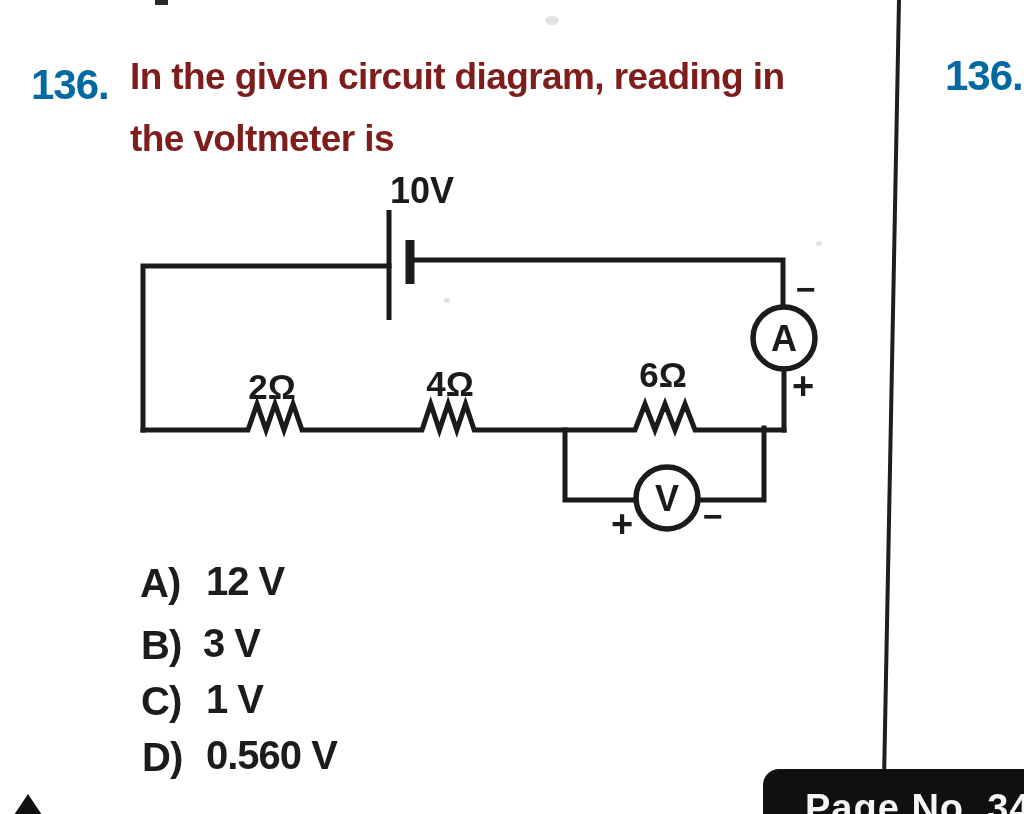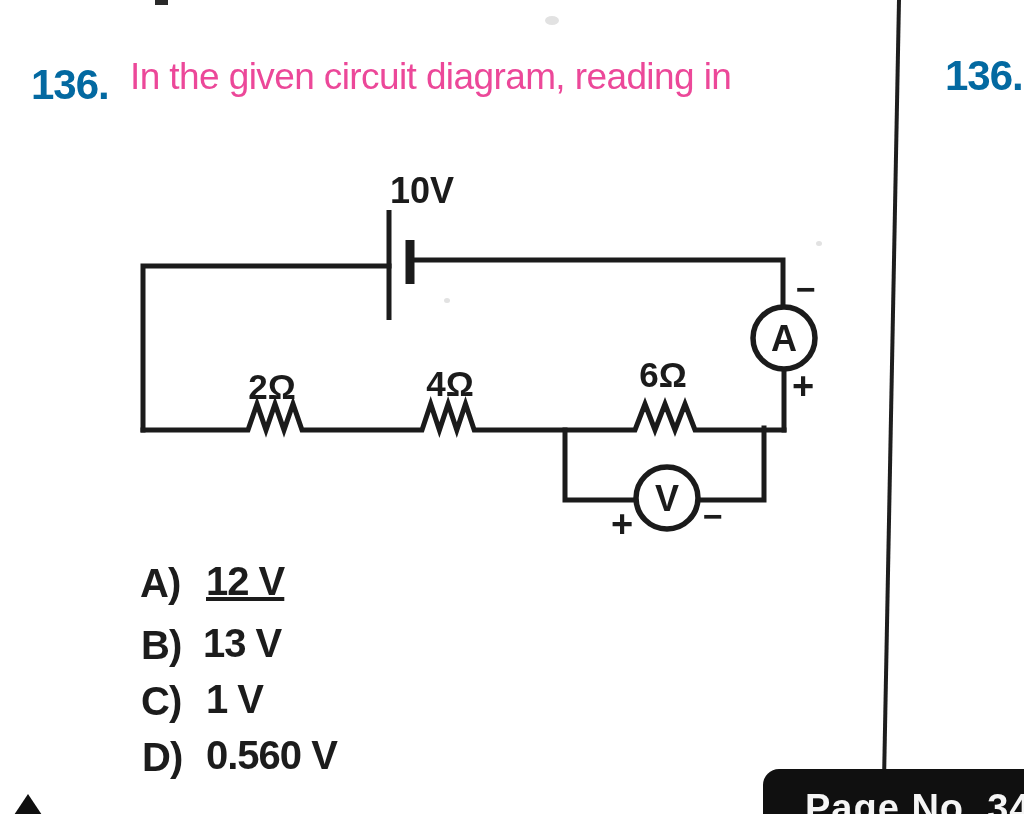--- a/index.html
+++ b/index.html
@@ -9,22 +9,22 @@
     font-family:"Liberation Sans", sans-serif;
     color:#1b1b1b;
   }
   .abs{position:absolute;}
   
   .qnum{
     font-size:42px;font-weight:700;letter-spacing:-1px;line-height:1;
     color:#0369a1;
   }
   .qtext{
-    font-size:37px;font-weight:400;letter-spacing:-0.6px;line-height:1;
-    color:#ec4899;white-space:nowrap;
+    font-size:37px;font-weight:700;letter-spacing:-0.6px;line-height:1;
+    color:#7f1d1d;white-space:nowrap;
   }
   .opt-letter,.opt-value{
     font-size:40px;font-weight:700;letter-spacing:-1px;line-height:1;
     color:#1c1c1c;white-space:nowrap;
   }
   .divider{
     left:897px;top:0;width:4px;height:772px;background:#1e1e1e;
     transform:rotate(1.1deg);transform-origin:top left;
   }
   .top-mark{left:155px;top:0;width:13px;height:5px;background:#2a2a2a;}
@@ -55,20 +55,21 @@
 
   <div class="abs top-mark"></div>
   <div class="abs speck" style="left:545px;top:16px;width:14px;height:9px;"></div>
   <div class="abs speck" style="left:444px;top:298px;width:6px;height:5px;"></div>
   <div class="abs speck" style="left:816px;top:241px;width:6px;height:5px;"></div>
 
   <div class="abs divider"></div>
 
   <div class="abs qnum" style="left:31px;top:64px;">136.</div>
   <div class="abs qtext" style="left:130px;top:58px;">In the given circuit diagram, reading in</div>
+  <div class="abs qtext" style="left:130px;top:120px;">the voltmeter is</div>
 
   <div class="abs qnum" style="left:945px;top:55px;">136.</div>
 
   <svg class="abs" style="left:0;top:0;" width="1024" height="814" viewBox="0 0 1024 814">
 
     <g>
       <line x1="389" y1="210" x2="389" y2="320" stroke="#1b1b1b" stroke-width="5"></line>
       <line x1="410" y1="240" x2="410" y2="284" stroke="#1b1b1b" stroke-width="9"></line>
     </g>
     <text x="422" y="203" font-size="36" text-anchor="middle">10V</text>
@@ -104,25 +105,25 @@
       <circle cx="667" cy="498" r="31" stroke="#1b1b1b" stroke-width="5.5" fill="#ffffff"></circle>
       <text x="667" y="511" font-size="36" text-anchor="middle">V</text>
       <text x="622" y="537" font-size="38" text-anchor="middle">+</text>
       <text x="713" y="528" font-size="34" text-anchor="middle">−</text>
     </g>
   </svg>
 
   <div>
     <div>
       <span class="abs opt-letter" style="left:140px;top:563px;">A)</span>
-      <span class="abs opt-value" style="left:206px;top:561px;text-decoration:underline;">12 V</span>
+      <span class="abs opt-value" style="left:206px;top:561px;">12 V</span>
     </div>
     <div>
       <span class="abs opt-letter" style="left:141px;top:625px;">B)</span>
-      <span class="abs opt-value" style="left:203px;top:623px;">13 V</span>
+      <span class="abs opt-value" style="left:203px;top:623px;">3 V</span>
     </div>
     <div>
       <span class="abs opt-letter" style="left:141px;top:681px;">C)</span>
       <span class="abs opt-value" style="left:206px;top:679px;">1 V</span>
     </div>
     <div>
       <span class="abs opt-letter" style="left:142px;top:737px;">D)</span>
       <span class="abs opt-value" style="left:206px;top:735px;">0.560 V</span>
     </div>
   </div>

